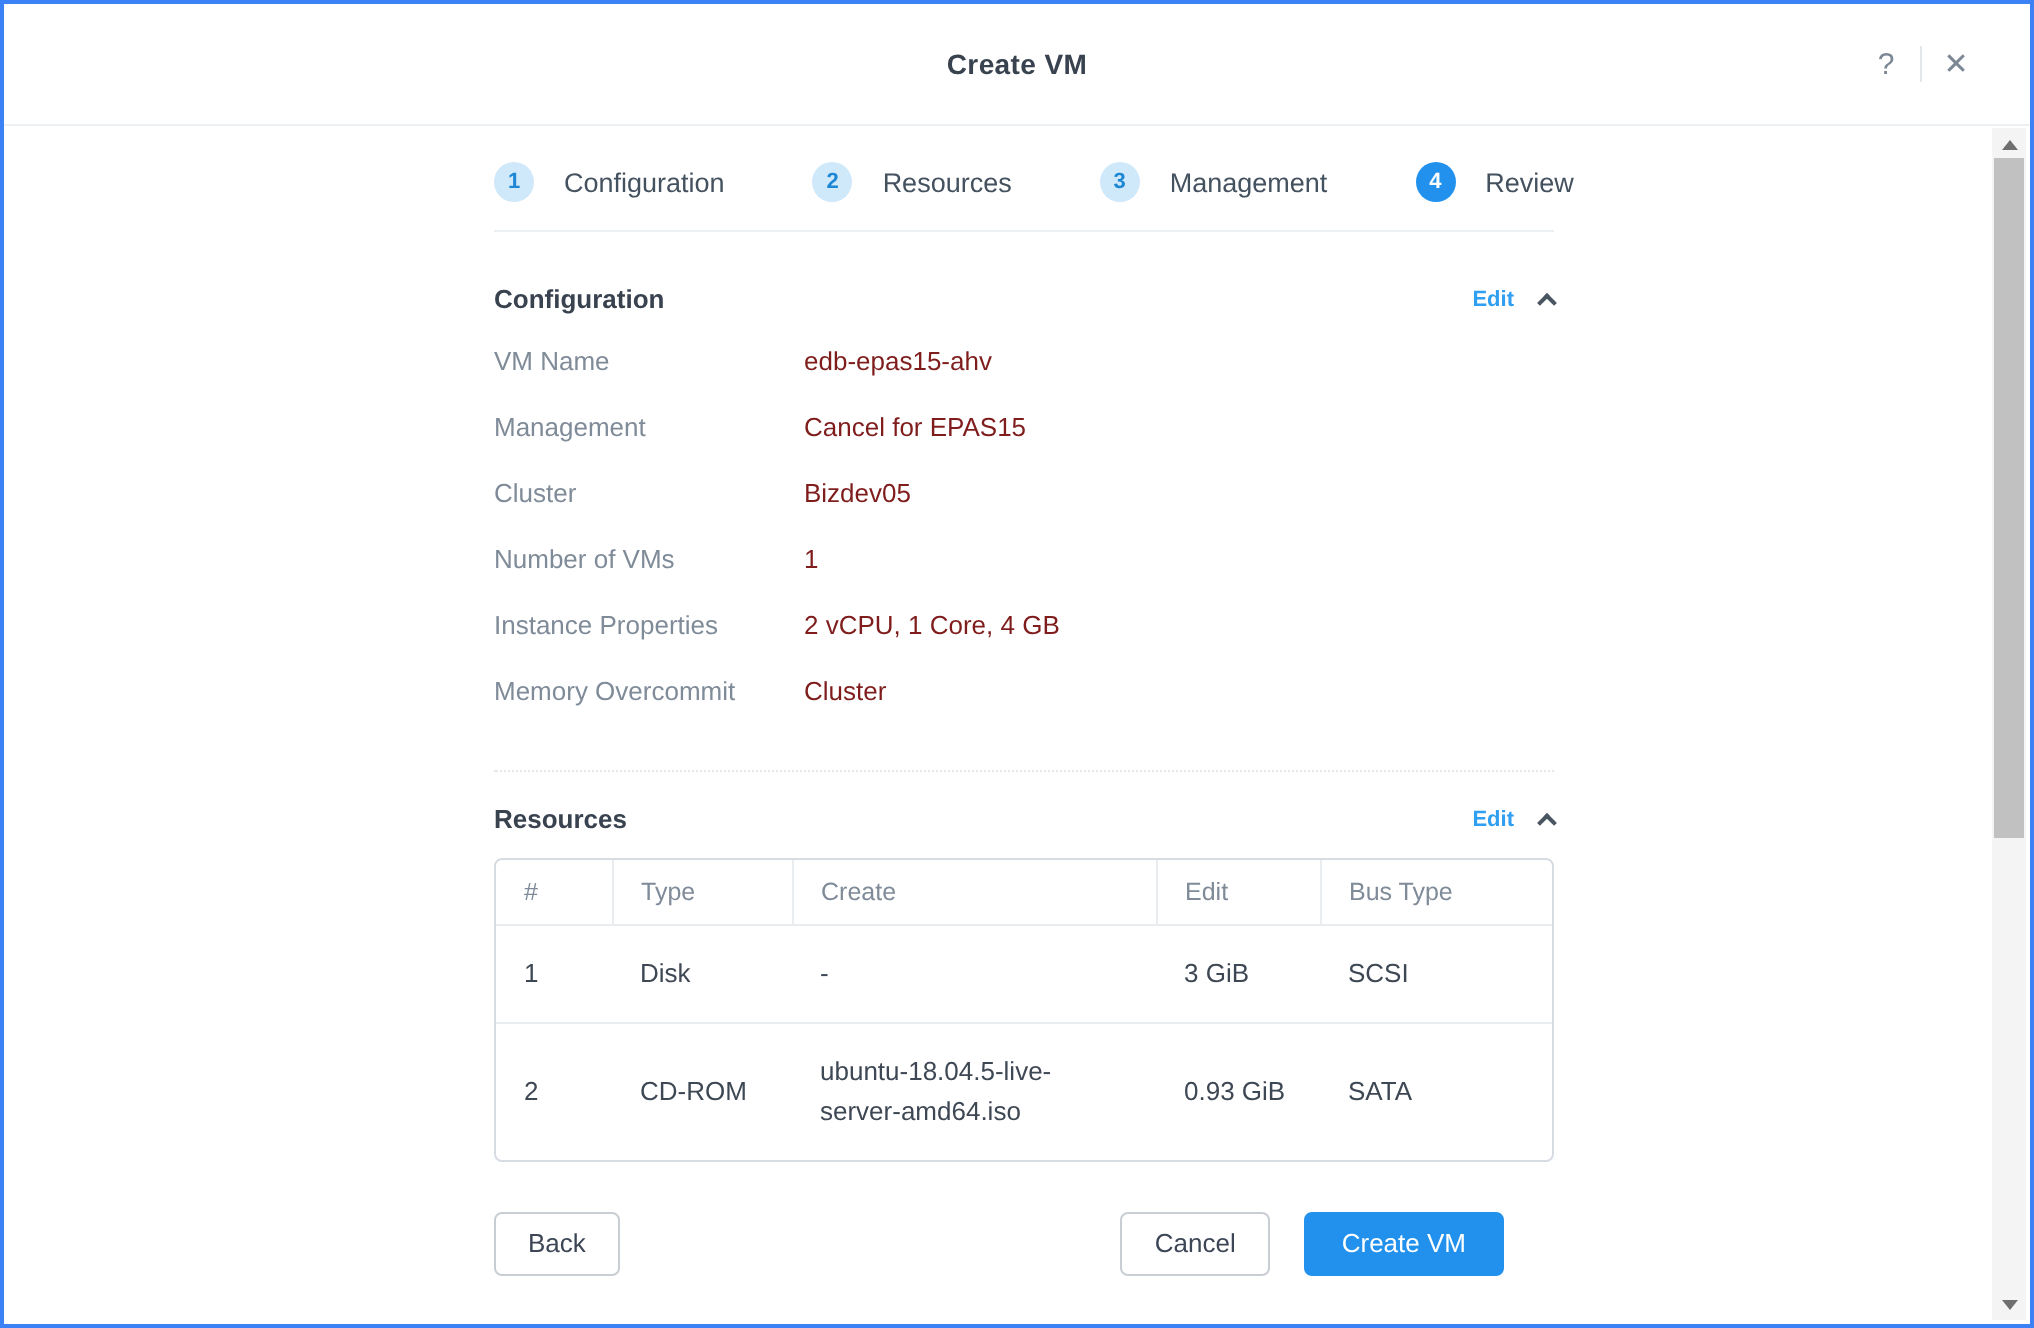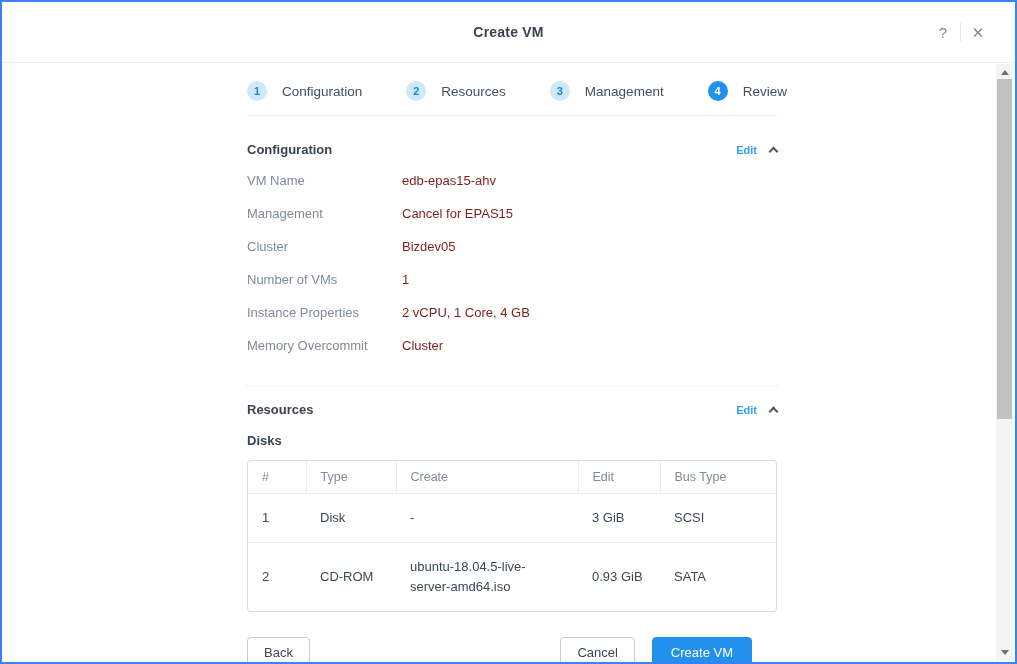--- a/index.html
+++ b/index.html
@@ -205,21 +205,20 @@
       <div class="divider dotted"></div>
 
       <div class="section-header" style="margin-top:16px;">
         <div class="section-title">Resources</div>
         <div class="section-actions">
           <span class="edit-link">Edit</span>
           <span class="chevron-up"></span>
         </div>
       </div>
 
-      <div class="sub-title">Disks</div>
 
       <div class="disk-table-wrap">
         <table class="disk-table">
           <colgroup>
             <col class="col-num">
               <col class="col-type">
               <col class="col-image">
               <col class="col-size">
               <col class="col-bus">
           </colgroup>

